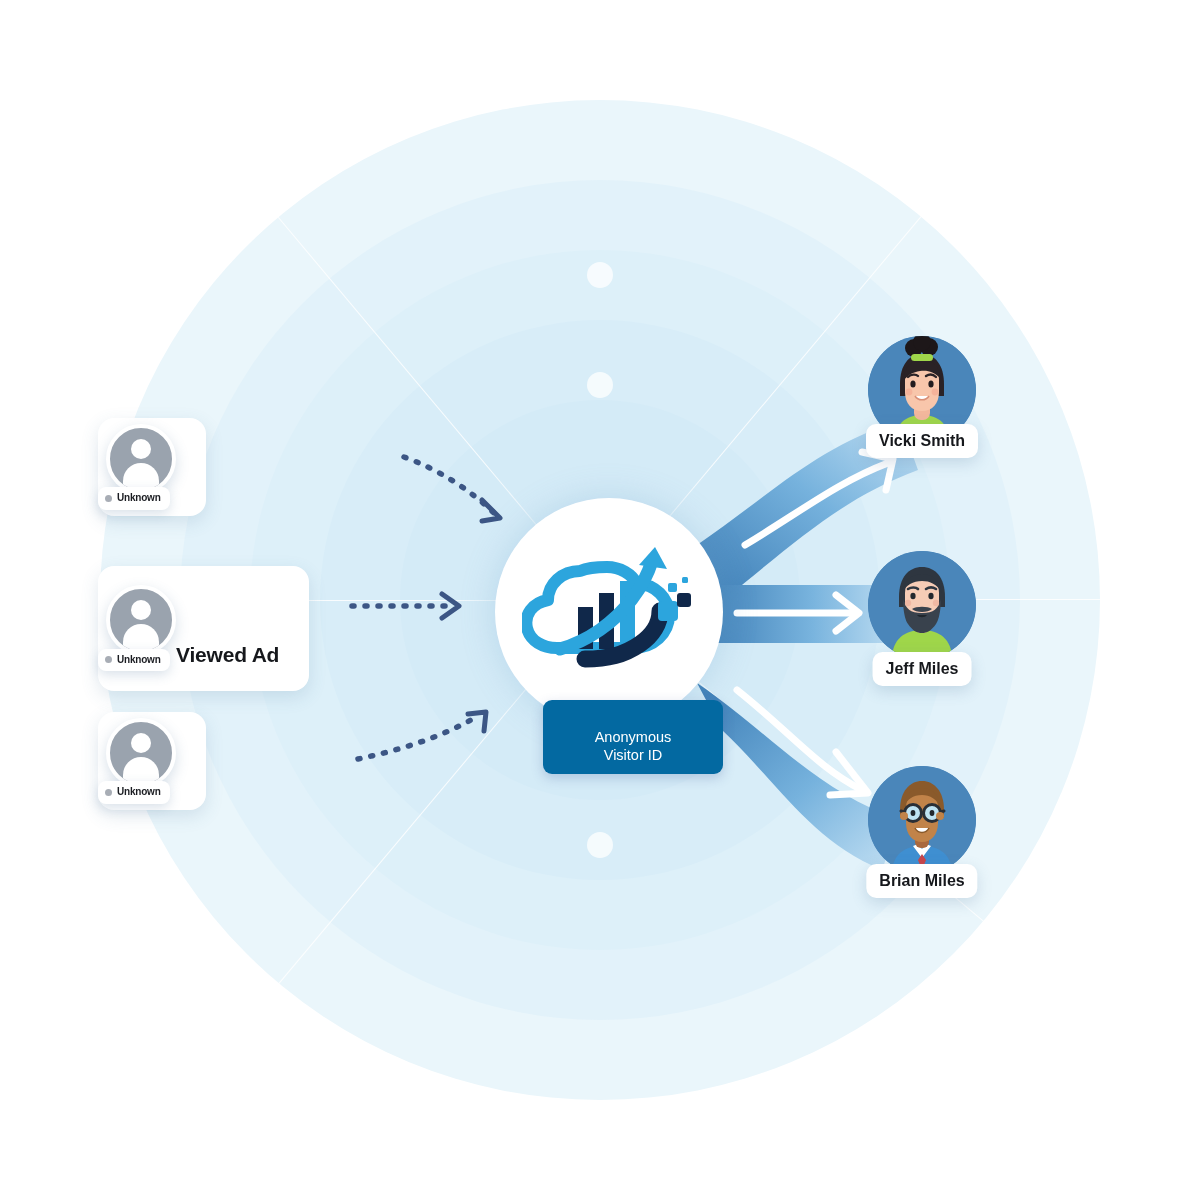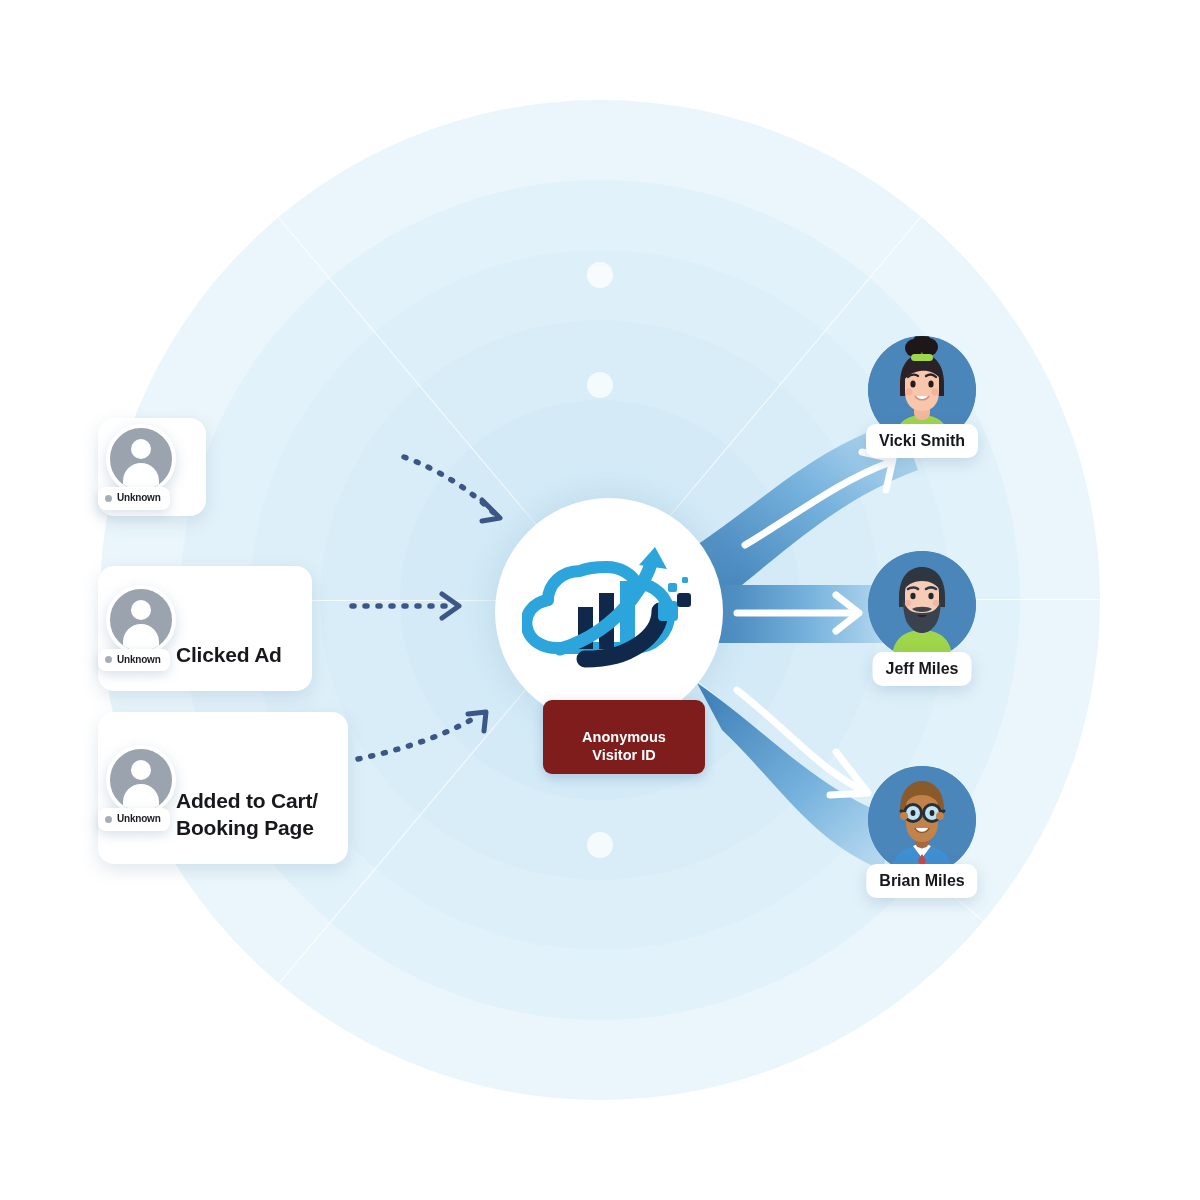--- a/index.html
+++ b/index.html
@@ -72,23 +72,23 @@
   
   .hub{
     position:absolute;left:495px;top:498px;width:228px;height:228px;
     background:#ffffff;border-radius:50%;
     box-shadow:0 0 34px rgba(120,170,205,.30);
     z-index:6;
     display:flex;align-items:center;justify-content:center;
   }
   .hub-badge{
     position:absolute;left:543px;top:700px;width:146px;
-    background:#7f1d1d;border-radius:9px;
-    padding:10px 8px;text-align:center;
-    color:#ffffff;font-weight:bold;font-size:14.5px;line-height:1.25;
+    background:#0369a1;border-radius:9px;
+    padding:10px 17px;text-align:center;
+    color:#ffffff;font-weight:normal;font-size:14.5px;line-height:1.25;
     z-index:7;white-space:pre-line;
     box-shadow:0 4px 12px rgba(55,85,150,.25);
   }
 
   
   .person{position:absolute;width:108px;z-index:6;}
   .person-circle{
     width:108px;height:108px;border-radius:50%;
     background:#4a86ba;overflow:hidden;position:relative;
   }
@@ -191,38 +191,36 @@
       <div class="unknown-avatar">
         <div class="ua-circle">
           <div class="ua-head"></div>
           <div class="ua-body"></div>
         </div>
         <div class="unknown-badge">
           <span class="unknown-dot"></span>
           <span>Unknown</span>
         </div>
       </div>
-      <span>Clicked Ad</span>
+      <span>Viewed Ad</span>
     </div>
   </div>
 
   <div class="source-row" style="left:98px;top:712px;">
     <div class="event-card">
       <div class="unknown-avatar">
         <div class="ua-circle">
           <div class="ua-head"></div>
           <div class="ua-body"></div>
         </div>
         <div class="unknown-badge">
           <span class="unknown-dot"></span>
           <span>Unknown</span>
         </div>
       </div>
-      <span>Added to Cart/
-Booking Page</span>
     </div>
   </div>
 
   <div class="hub">
     <svg width="175" height="150" viewBox="0 0 175 150">
 
       <path d="M58,34 C 40,34 26,47 26,63 C 10,66 2,78 5,91 C 8,104 21,111 35,111
                L110,111 C 132,111 147,96 147,78 C 147,61 133,47 115,47
                C 110,37 98,30 85,30 C 75,30 65,31 58,34 Z" fill="none" stroke="#2ca5dd" stroke-width="12" stroke-linejoin="round"></path>
 

